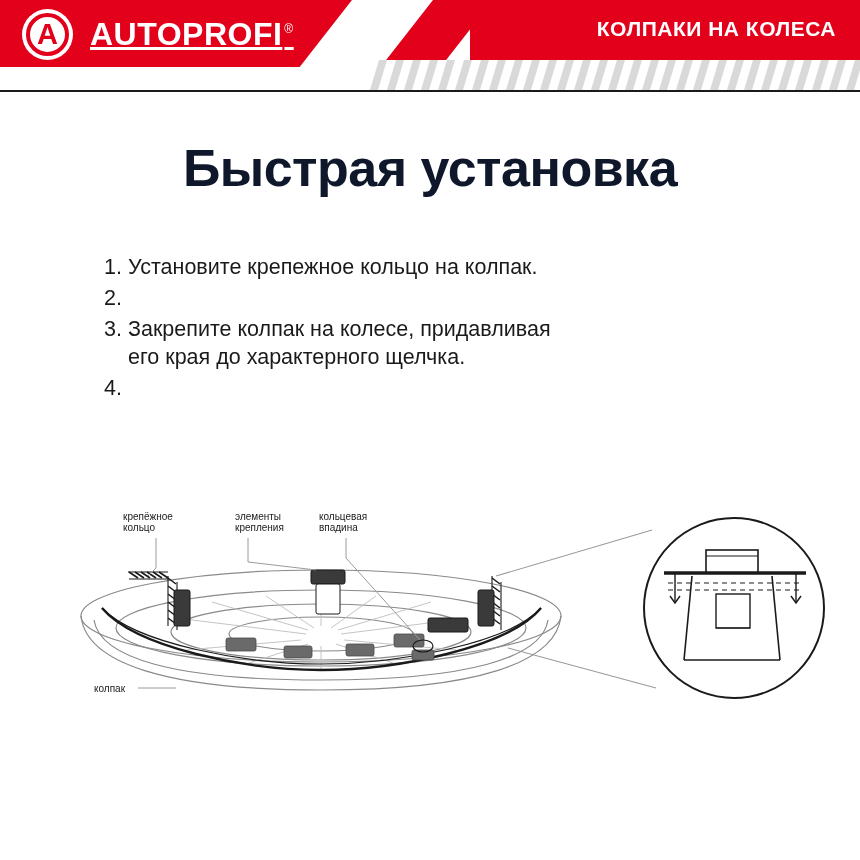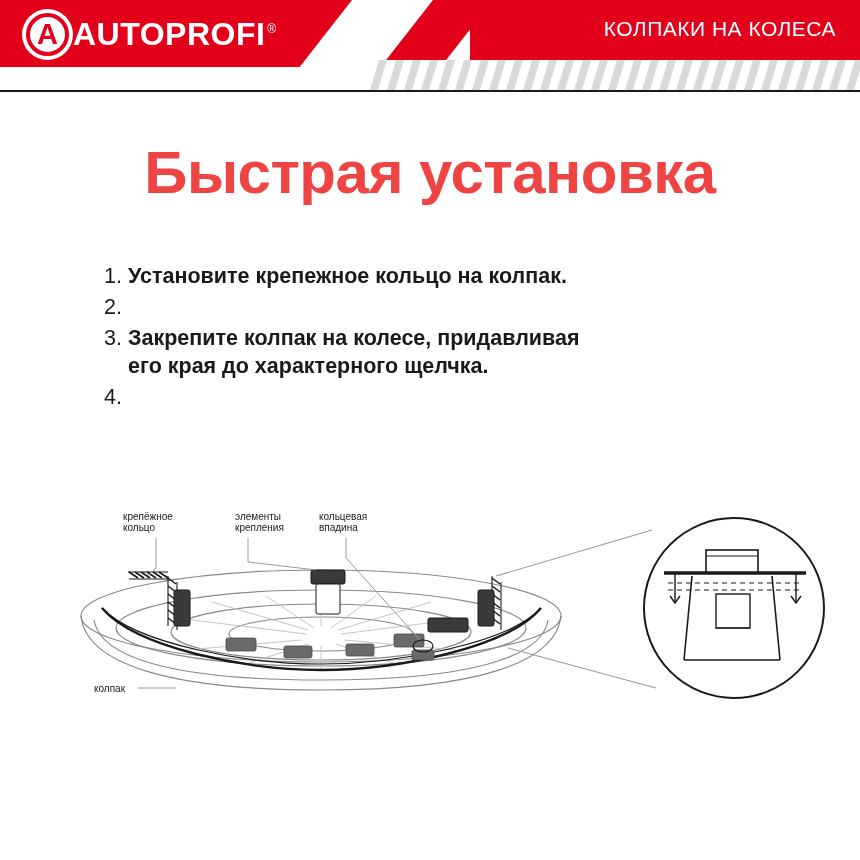--- a/index.html
+++ b/index.html
@@ -64,21 +64,21 @@
     transform-origin: top left;
     z-index: 3;
   }
   .header-title-right {
     position: absolute;
     top: 17px;
     right: 24px;
     z-index: 6;
     color: #ffffff;
     font-size: 21px;
-    font-weight: normal;
+    font-weight: bold;
     letter-spacing: 0.5px;
     white-space: nowrap;
   }
 
   
   .logo-wrap {
     position: absolute;
     left: 22px;
     top: 9px;
     z-index: 6;
@@ -109,25 +109,27 @@
   .logo-letter {
     position: relative;
     color: #e2001a;
     font-size: 29px;
     font-weight: bold;
     line-height: 1;
     margin-top: -1px;
     z-index: 2;
   }
   .logo-text {
+    margin-left: 17px;
     color: #ffffff;
     font-size: 32px;
     font-weight: bold;
     letter-spacing: 0.5px;
     position: relative;
+    text-decoration: underline;
   }
   .logo-reg {
     font-size: 12px;
     vertical-align: super;
     margin-left: 2px;
     font-weight: normal;
   }
 
   
   .hatch {
@@ -148,23 +150,23 @@
     width: 860px;
     height: 3px;
     background: #1a1a1a;
     z-index: 5;
   }
 
   
   .page-title {
     margin: 46px 0 16px 0;
     text-align: center;
-    font-size: 60px;
+    font-size: 52px;
     font-weight: bold;
-    color: #ef4444;
+    color: #0f172a;
     letter-spacing: -0.5px;
   }
 
   
   .steps {
     margin: 56px 0 0 0;
     padding: 0 0 0 104px;
     list-style: none;
   }
   .step {
@@ -175,21 +177,20 @@
     line-height: 1.3;
     margin-bottom: 3px;
   }
   .step-num {
     width: 24px;
     flex: 0 0 24px;
     text-align: left;
   }
   .step-text {
     white-space: pre-line;
-    font-weight: bold;
   }
 
   
   .diagram {
     position: absolute;
     left: 16px;
     top: 498px;
     width: 850px;
     height: 250px;
   }

